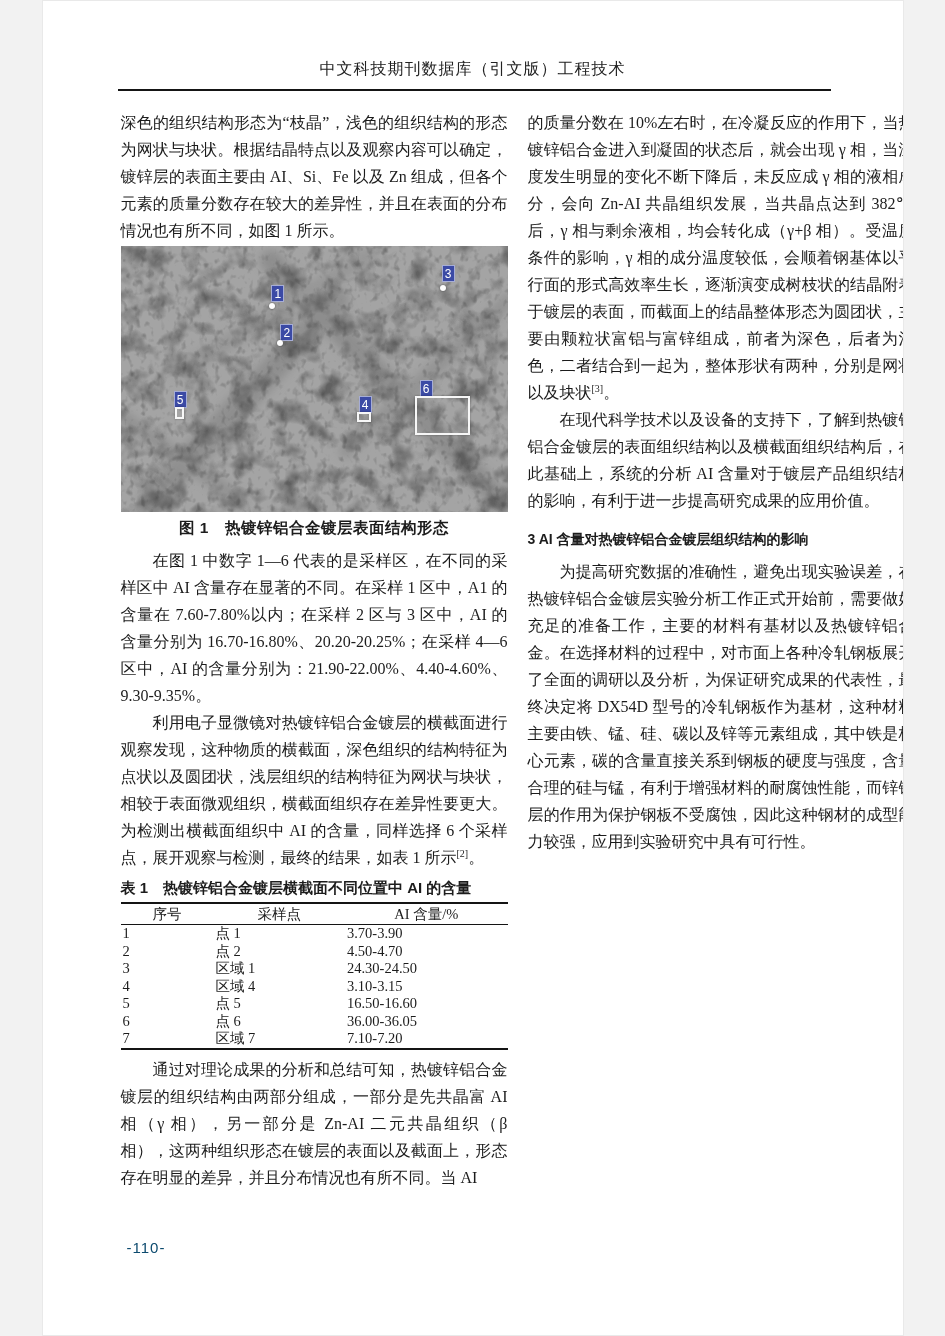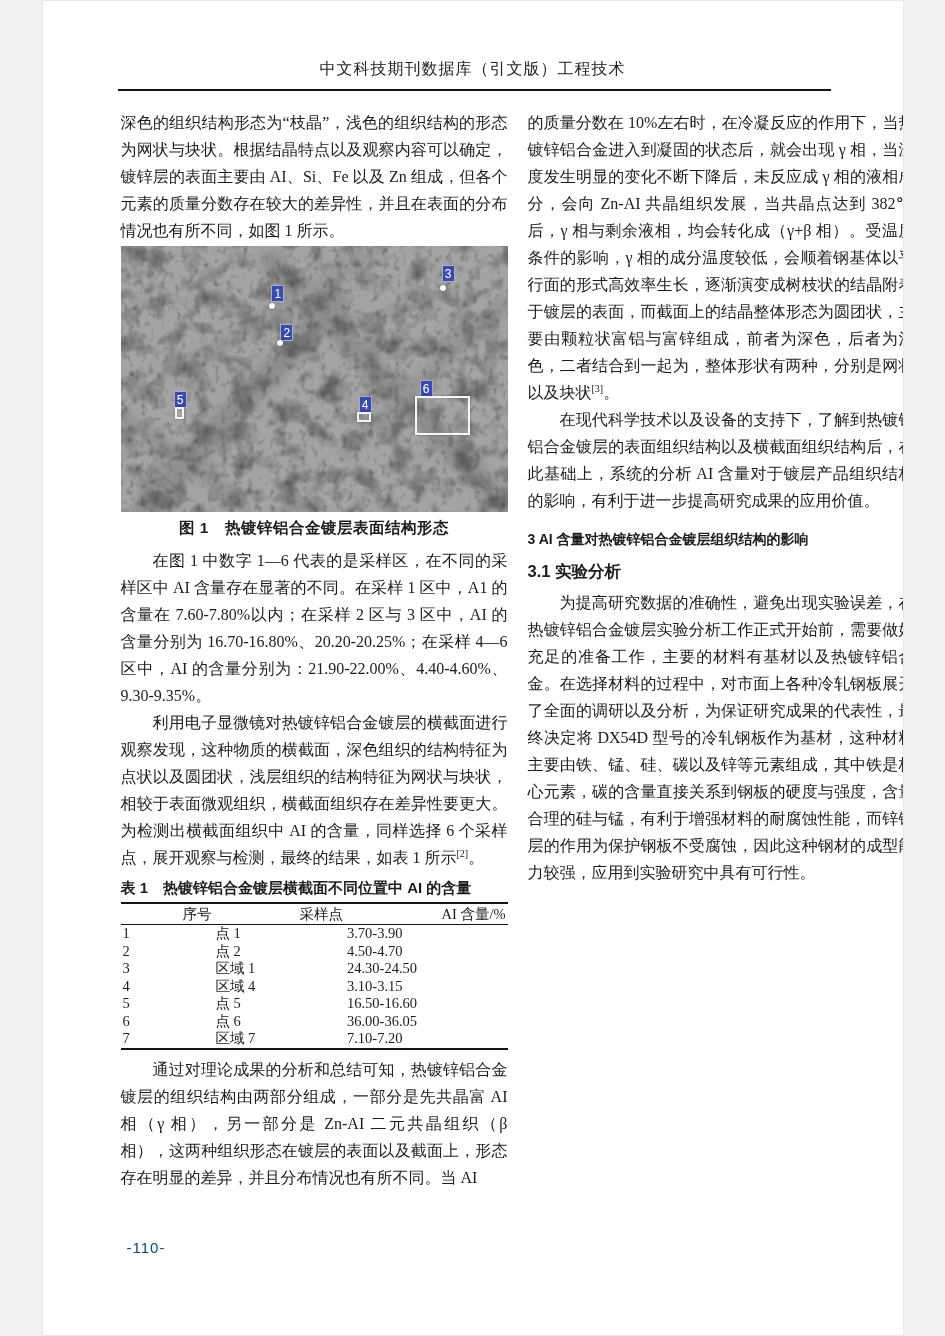--- a/index.html
+++ b/index.html
@@ -50,21 +50,21 @@
   }
   .table-title {
     margin:8px 0 4px 0; font-weight:bold; font-size:15px;
     font-family:"Liberation Sans",sans-serif;
   }
   table.al-table {
     width:100%; border-collapse:collapse; font-size:14.5px;
     border-top:2.5px solid #141414; border-bottom:2.5px solid #141414;
   }
   table.al-table th {
-    font-weight:normal; text-align:right; border-bottom:1.5px solid #141414;
+    font-weight:normal; text-align:center; border-bottom:1.5px solid #141414;
     padding:1px 2px; line-height:18px;
   }
   table.al-table td { padding:0 2px; line-height:17.5px; }
   .c0 { width:24%; } .c1 { width:34%; } .c2 { width:42%; }
   .h-sec {
     margin:10px 0 4px 0; font-family:"Liberation Sans",sans-serif;
     font-weight:bold; font-size:14px; line-height:30px;
   }
   .h-sub {
     margin:4px 0 4px 0; font-family:"Liberation Sans",sans-serif;
@@ -192,20 +192,19 @@
       <p class="body-par indent" style="margin-top:6px;">通过对理论成果的分析和总结可知，热镀锌铝合金镀层的组织结构由两部分组成，一部分是先共晶富 AI 相（γ 相），另一部分是 Zn-AI 二元共晶组织（β 相），这两种组织形态在镀层的表面以及截面上，形态存在明显的差异，并且分布情况也有所不同。当 AI</p>
     </div>
 
     <div class="col">
 
       <p class="body-par"><span>的质量分数在 10%左右时，在冷凝反应的作用下，当热镀锌铝合金进入到凝固的状态后，就会出现 γ 相，当温度发生明显的变化不断下降后，未反应成 γ 相的液相成分，会向 Zn-AI 共晶组织发展，当共晶点达到 382℃后，γ 相与剩余液相，均会转化成（γ+β 相）。受温度条件的影响，γ 相的成分温度较低，会顺着钢基体以平行面的形式高效率生长，逐渐演变成树枝状的结晶附着于镀层的表面，而截面上的结晶整体形态为圆团状，主要由颗粒状富铝与富锌组成，前者为深色，后者为浅色，二者结合到一起为，整体形状有两种，分别是网状以及块状</span><sup>[3]</sup><span>。</span></p>
 
       <p class="body-par indent">在现代科学技术以及设备的支持下，了解到热镀锌铝合金镀层的表面组织结构以及横截面组织结构后，在此基础上，系统的分析 AI 含量对于镀层产品组织结构的影响，有利于进一步提高研究成果的应用价值。</p>
 
       <div class="h-sec">3 AI 含量对热镀锌铝合金镀层组织结构的影响</div>
-      <div class="h-sub">3.1 实验分析</div>
 
       <p class="body-par indent">为提高研究数据的准确性，避免出现实验误差，在热镀锌铝合金镀层实验分析工作正式开始前，需要做好充足的准备工作，主要的材料有基材以及热镀锌铝合金。在选择材料的过程中，对市面上各种冷轧钢板展开了全面的调研以及分析，为保证研究成果的代表性，最终决定将 DX54D 型号的冷轧钢板作为基材，这种材料主要由铁、锰、硅、碳以及锌等元素组成，其中铁是核心元素，碳的含量直接关系到钢板的硬度与强度，含量合理的硅与锰，有利于增强材料的耐腐蚀性能，而锌镀层的作用为保护钢板不受腐蚀，因此这种钢材的成型能力较强，应用到实验研究中具有可行性。</p>
     </div>
   </div>
 
   <div class="page-number">-110-</div>
 </div>
 
 </body></html>

